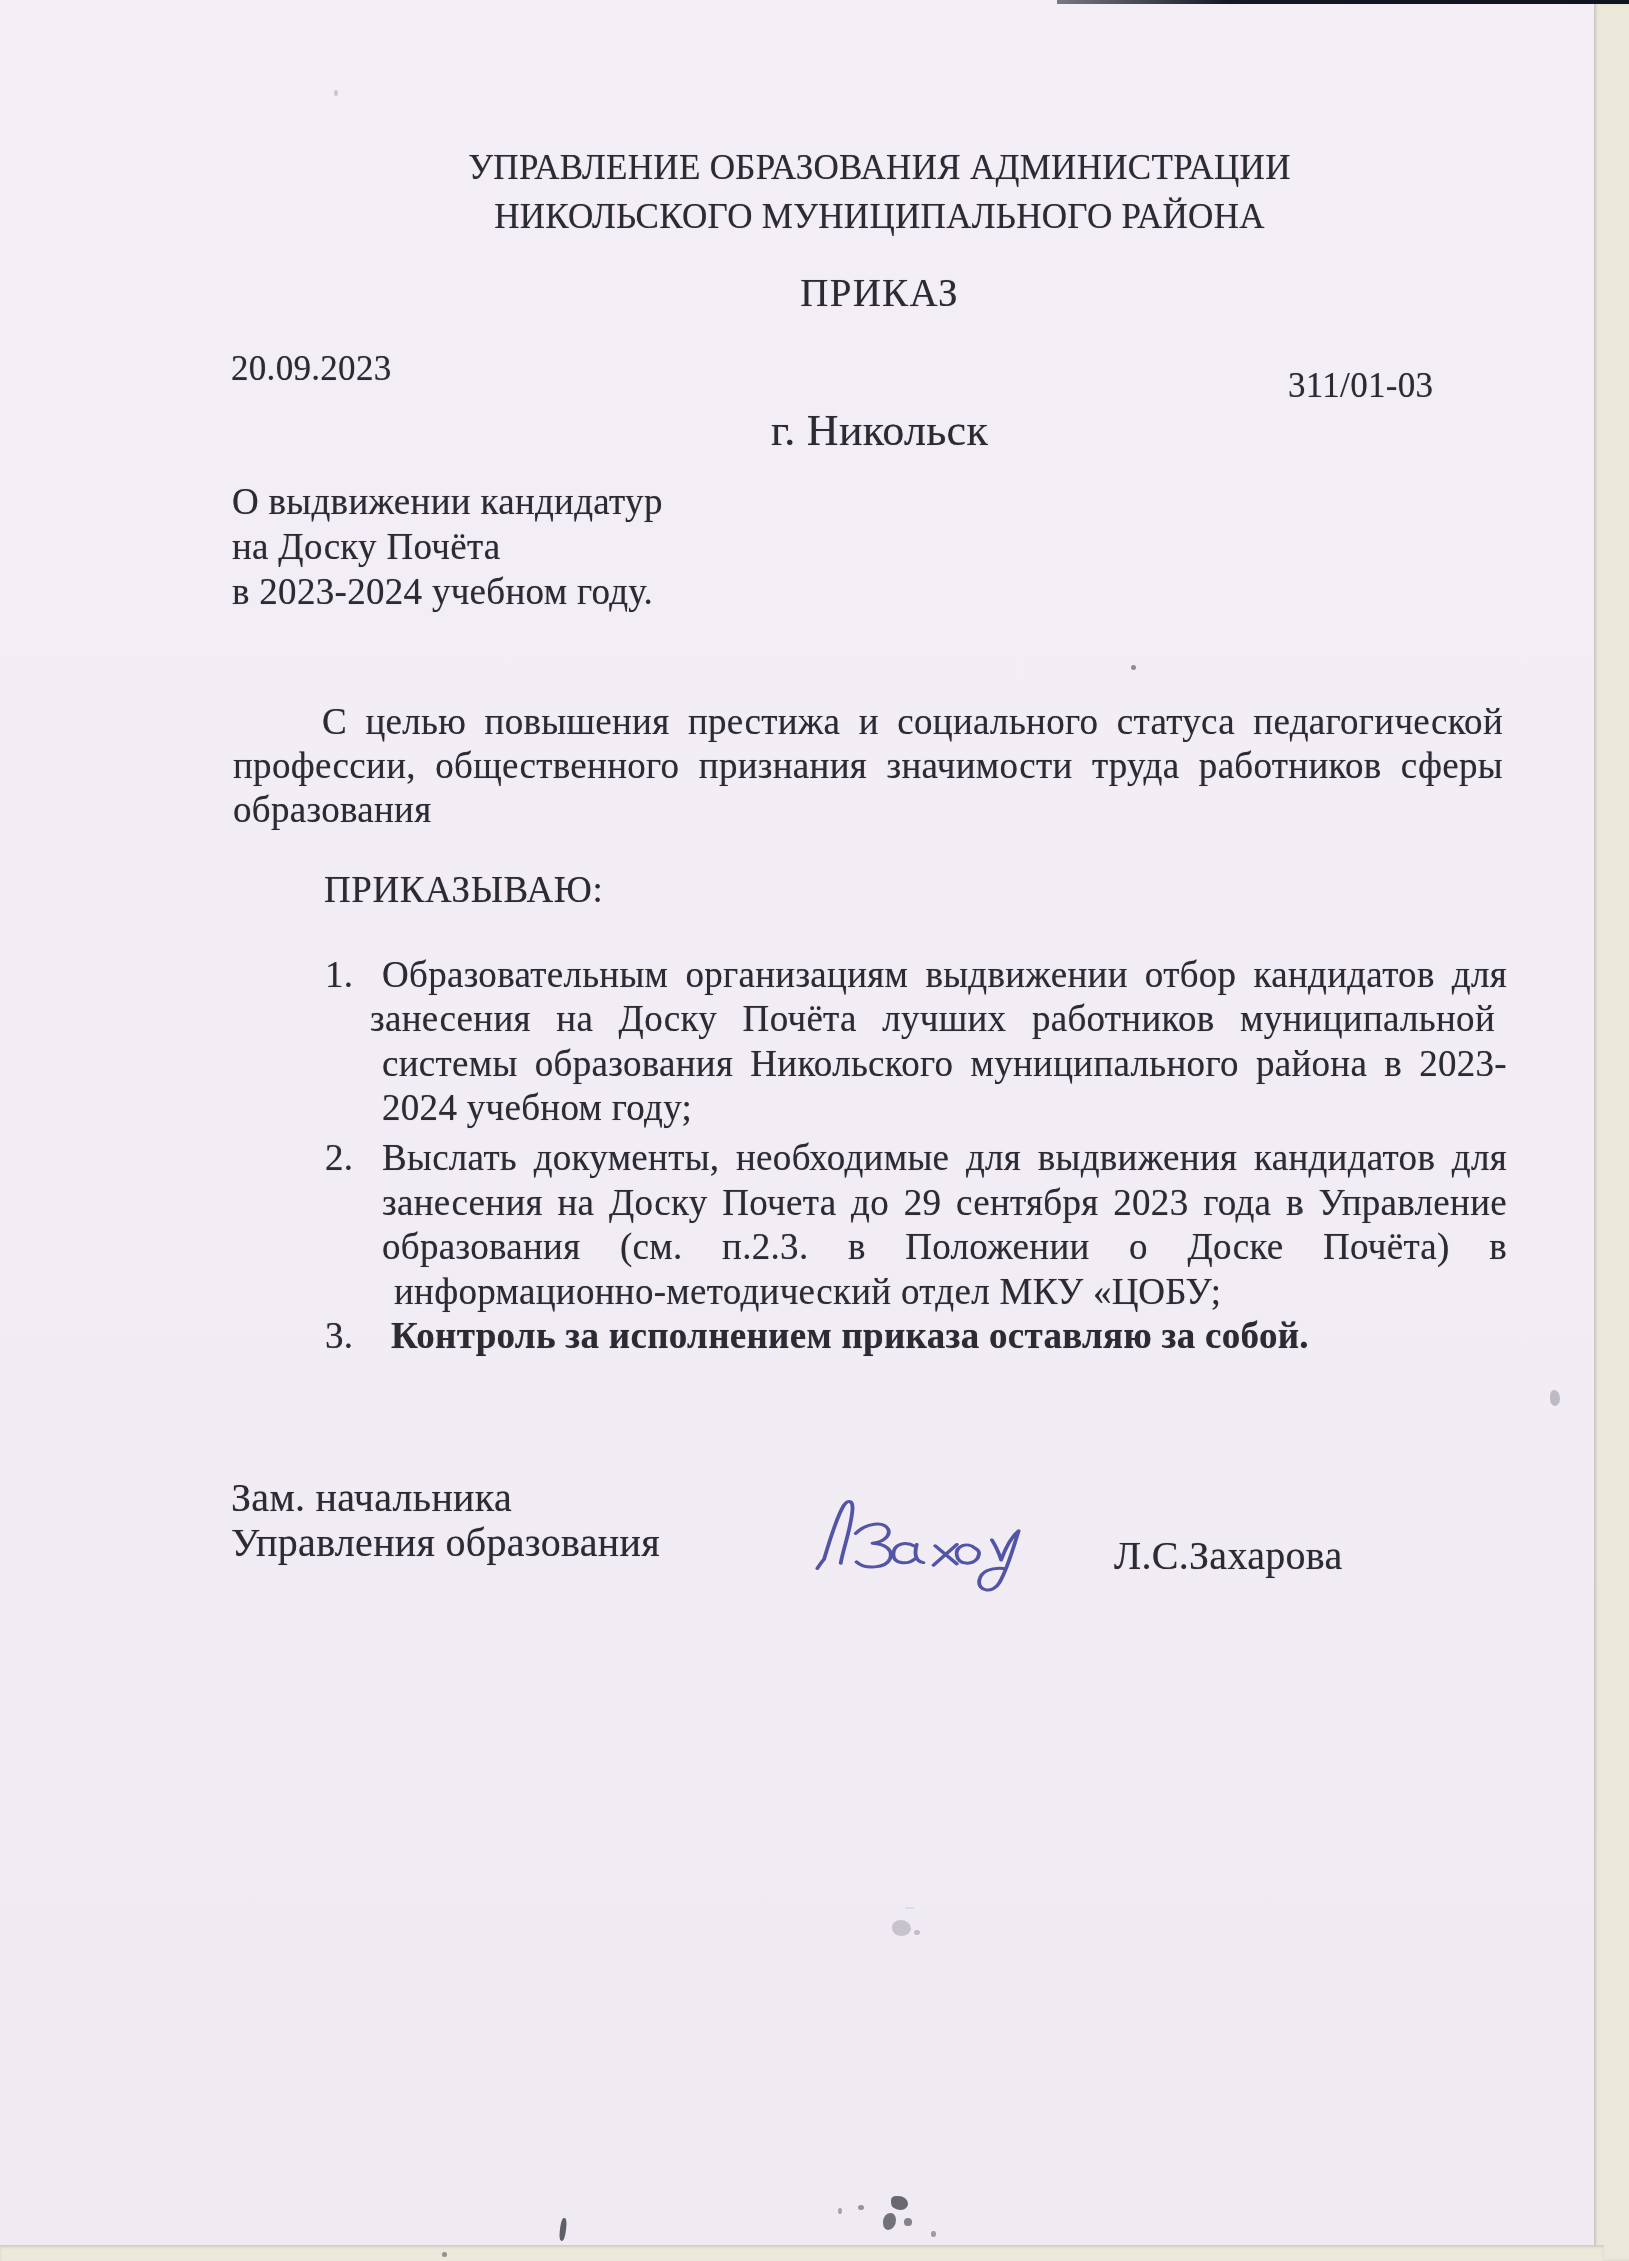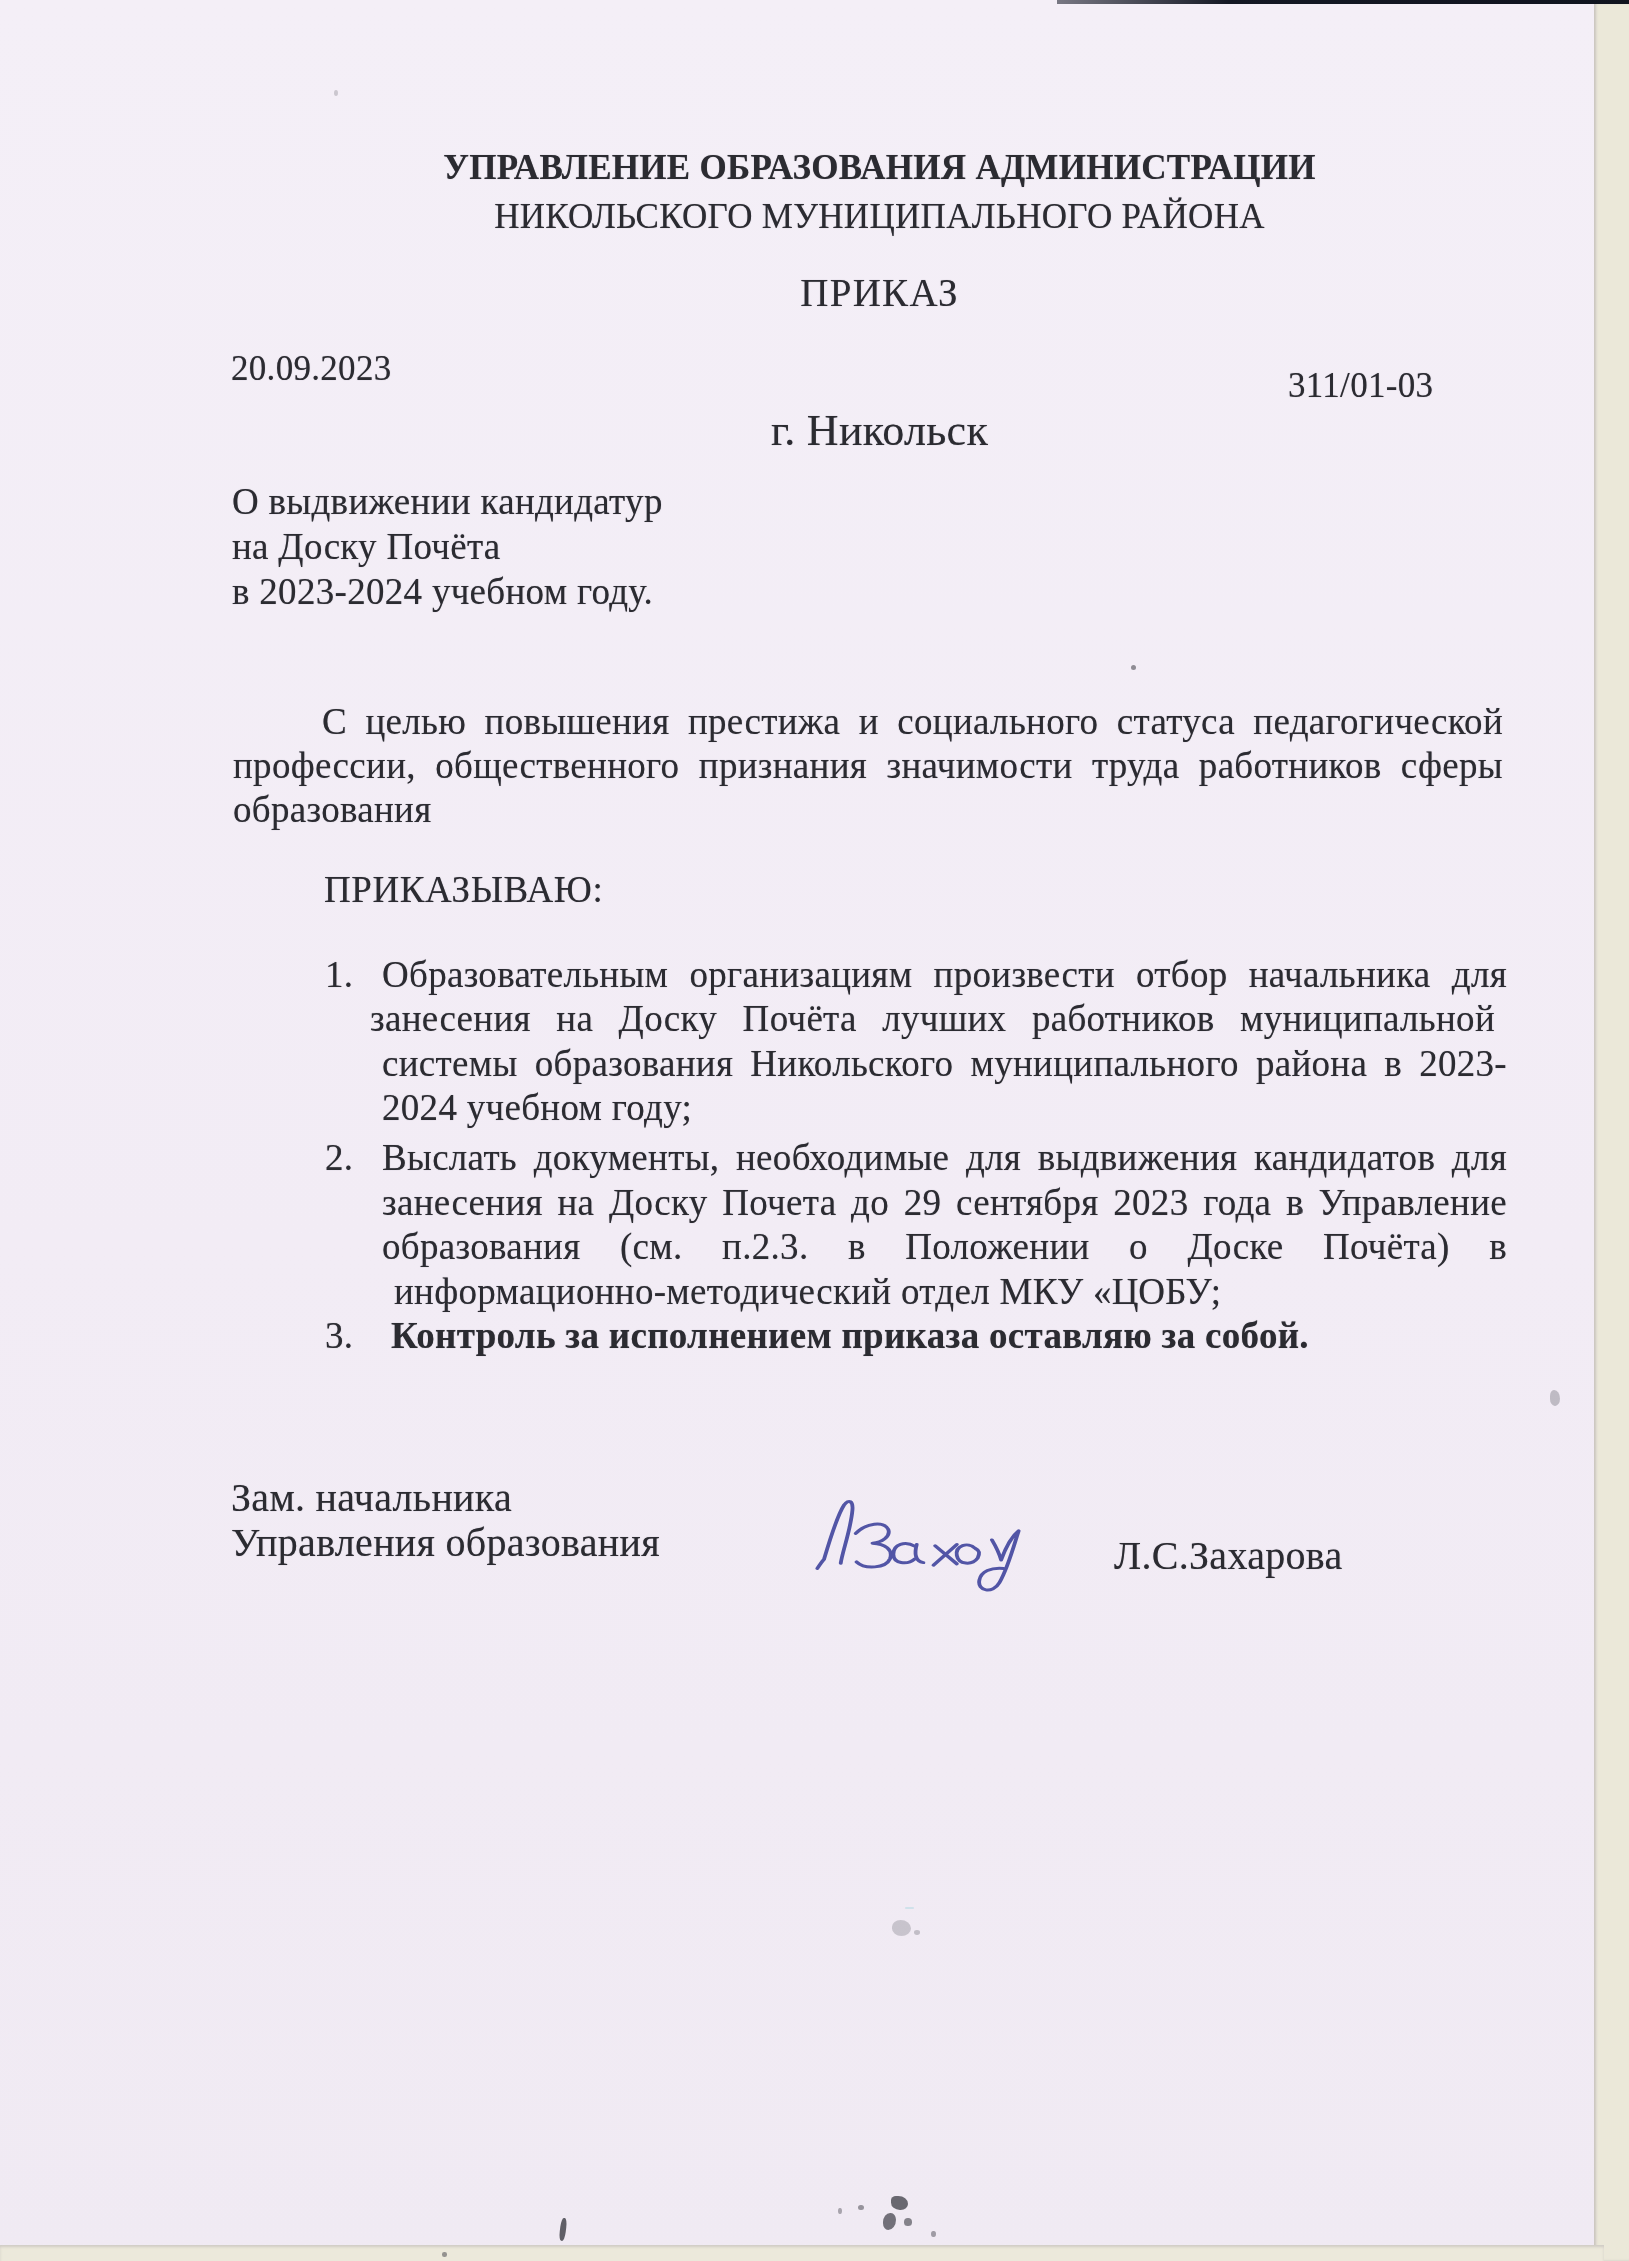--- a/index.html
+++ b/index.html
@@ -57,41 +57,41 @@
 <body>
 
 <div class="scan">
 
   <div class="bed-right"></div>
   <div class="bed-bottom"></div>
   <div class="edge-top"></div>
 
   <div class="layer-text">
 
-    <div class="txt org center-band" style="top:143px;font-weight:bold;">УПРАВЛЕНИЕ ОБРАЗОВАНИЯ АДМИНИСТРАЦИИ</div>
+    <div class="txt org center-band" style="top:143px;">УПРАВЛЕНИЕ ОБРАЗОВАНИЯ АДМИНИСТРАЦИИ</div>
     <div class="txt org center-band" style="top:192px;">НИКОЛЬСКОГО МУНИЦИПАЛЬНОГО РАЙОНА</div>
 
     <div class="txt order-title center-band" style="top:270px;">ПРИКАЗ</div>
 
     <div class="txt meta" style="left:231px;top:349px;">20.09.2023</div>
     <div class="txt meta" style="left:1288px;top:366px;">311/01-03</div>
     <div class="txt city center-band" style="top:405px;">г. Никольск</div>
 
     <div class="txt subject" style="left:232px;top:480px;">О выдвижении кандидатур</div>
     <div class="txt subject" style="left:232px;top:525px;">на Доску Почёта</div>
     <div class="txt subject" style="left:232px;top:570px;">в 2023-2024 учебном году.</div>
 
     <div class="txt body-line just" style="left:233px;top:700px;width:1181px;padding-left:89px;">С целью повышения престижа и социального статуса педагогической</div>
     <div class="txt body-line just" style="left:233px;top:744px;width:1270px;">профессии, общественного признания значимости труда работников сферы</div>
     <div class="txt body-line" style="left:233px;top:788px;">образования</div>
 
     <div class="txt resolve" style="left:324px;top:868px;">ПРИКАЗЫВАЮ:</div>
 
     <div class="txt body-line" style="left:325px;top:953px;">1.</div>
-    <div class="txt body-line just" style="left:382px;top:953px;width:1125px;">Образовательным организациям произвести отбор начальника для</div>
+    <div class="txt body-line just" style="left:382px;top:953px;width:1125px;">Образовательным организациям выдвижении отбор кандидатов для</div>
     <div class="txt body-line just" style="left:370px;top:997px;width:1125px;">занесения  на Доску Почёта лучших работников муниципальной</div>
     <div class="txt body-line just" style="left:382px;top:1042px;width:1125px;">системы образования Никольского муниципального района в 2023-</div>
     <div class="txt body-line" style="left:382px;top:1086px;">2024 учебном году;</div>
 
     <div class="txt body-line" style="left:325px;top:1136px;">2.</div>
     <div class="txt body-line just" style="left:382px;top:1136px;width:1125px;">Выслать документы, необходимые для выдвижения кандидатов для</div>
     <div class="txt body-line just" style="left:382px;top:1181px;width:1125px;">занесения на Доску Почета до 29  сентября 2023 года в Управление</div>
     <div class="txt body-line just" style="left:382px;top:1225px;width:1125px;">образования (см. п.2.3. в Положении о Доске Почёта) в</div>
     <div class="txt body-line" style="left:382px;top:1270px;margin-left:12px;">информационно-методический отдел МКУ «ЦОБУ;</div>
 

